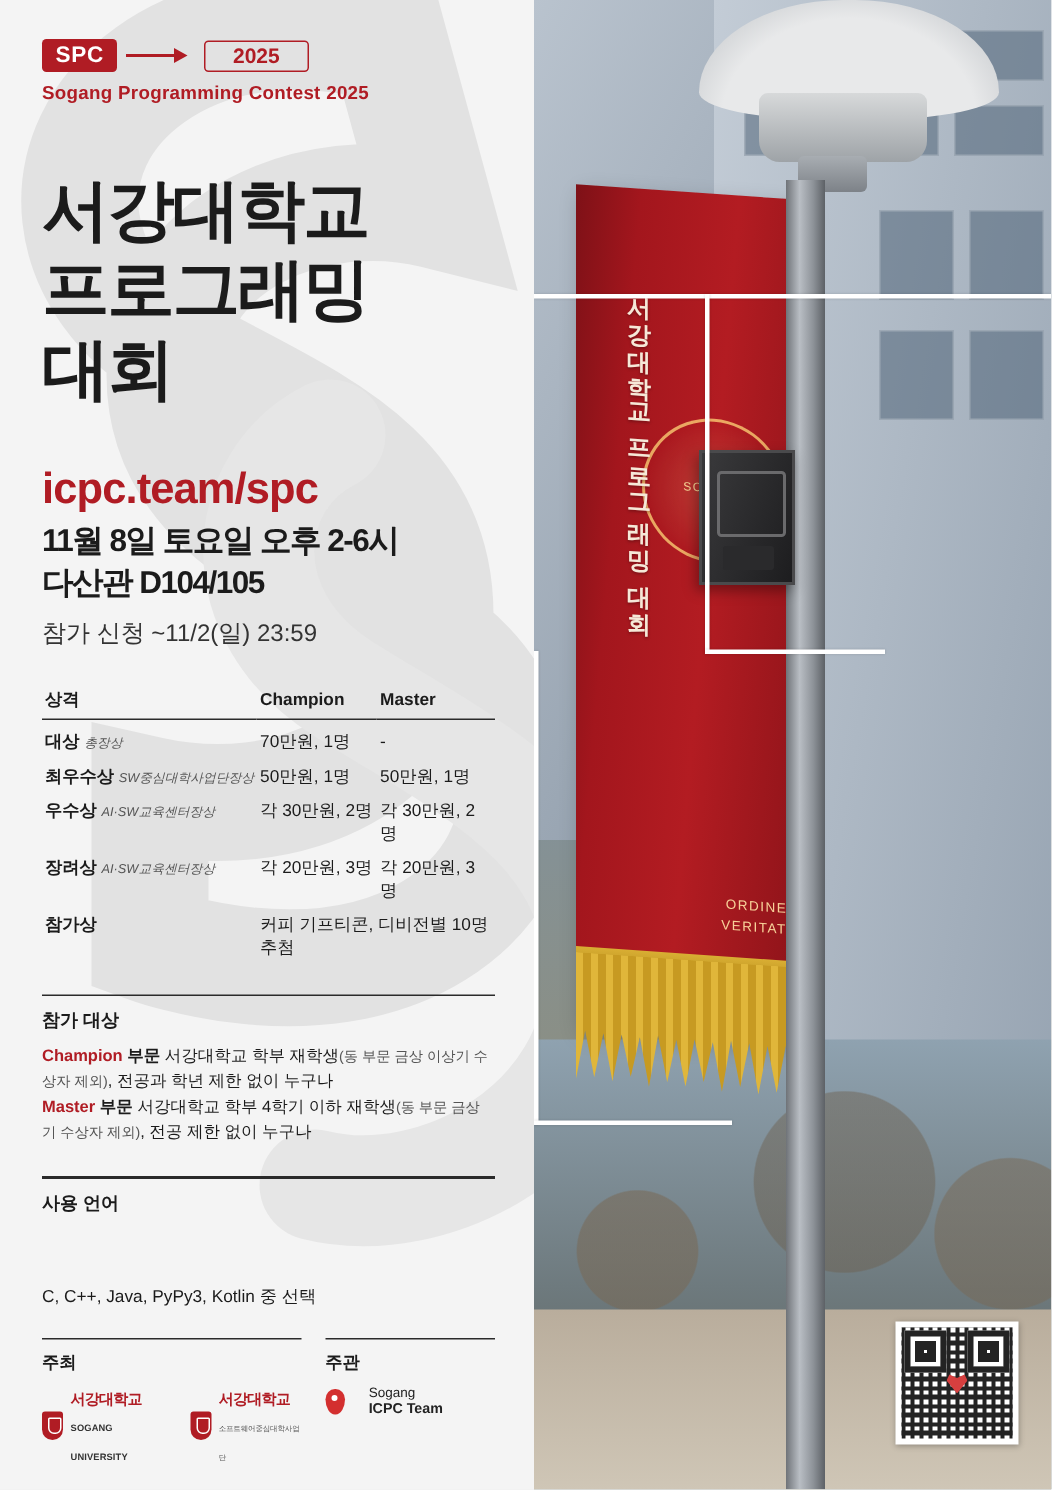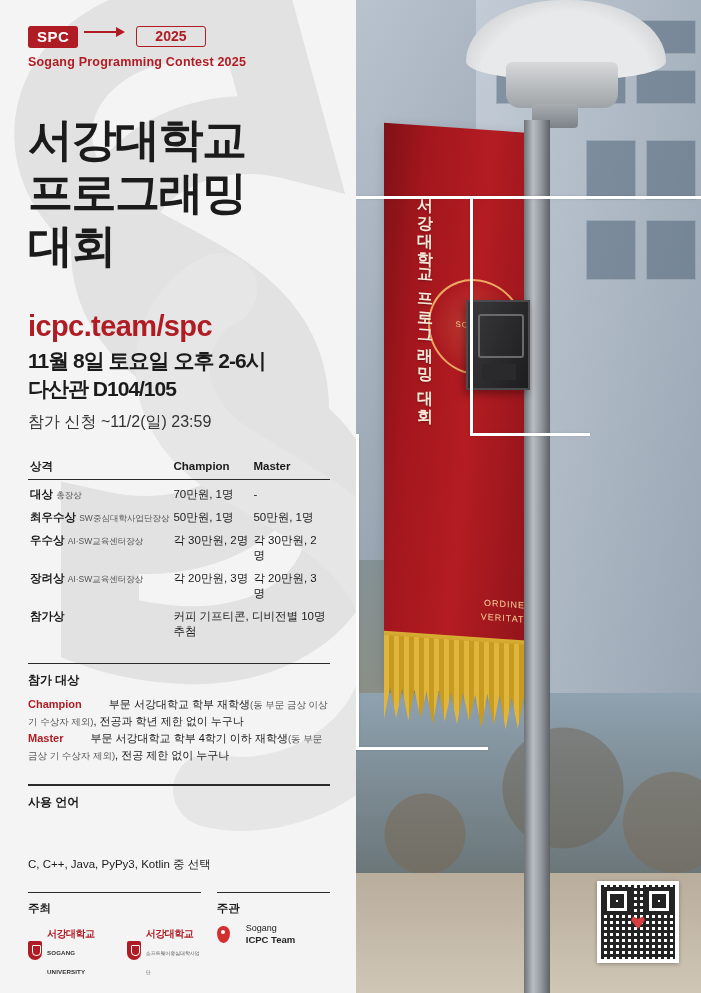--- a/index.html
+++ b/index.html
@@ -28,21 +28,21 @@
   
   .left {
     position: absolute;
     left: 0; top: 0;
     width: 356px; height: 993px;
     padding: 26px 26px 10px 28px;
     z-index: 3;
   }
 
   
-  .logo-row { display: flex; align-items: flex-start; gap: 6px; }
+  .logo-row { display: flex; align-items: center; gap: 6px; }
   .spc-badge {
     background: #b01c24;
     color: #fff;
     font-weight: bold;
     font-size: 15px;
     letter-spacing: .5px;
     padding: 3px 9px 4px;
     border-radius: 3px;
     line-height: 1;
   }
@@ -130,40 +130,40 @@
   table.prize thead th {
     font-size: 11.5px;
     font-weight: bold;
     border-bottom: 1.3px solid #2a2a2a;
     padding-bottom: 5px;
   }
   table.prize thead th.c0 { width: 104px; }
   table.prize thead th.c1 { width: 80px; }
   table.prize tbody tr:first-child td { padding-top: 7px; }
   td.label { font-weight: bold; white-space: nowrap; }
-  td.label .tiny { font-weight: normal; font-size: 8.5px; color: #555; }
+  td.label .tiny { font-weight: normal; font-size: 8.5px; color: #555; font-style: italic; }
   td.span2 { }
 
   
   .sec { margin-top: 20px; }
   .sec-title {
     font-size: 12px;
     font-weight: bold;
     color: #1b1b1b;
     margin-bottom: 7px;
   }
   .sec-top-rule { height: 1.3px; background: #2a2a2a; margin-bottom: 8px; }
 
   .elig-line {
     font-size: 11px;
     line-height: 1.55;
     color: #1b1b1b;
   }
   .elig-line .tag { color: #b01c24; font-weight: bold; }
-  .elig-line .b { font-weight: normal; margin-left: 24px; }
+  .elig-line .b { font-weight: bold; }
   .elig-line .note { font-size: 9.5px; color: #555; }
 
   .lang {
     font-size: 11.5px;
     color: #1b1b1b;
     margin-top: 46px;
   }
 
   
   .org-grid {

